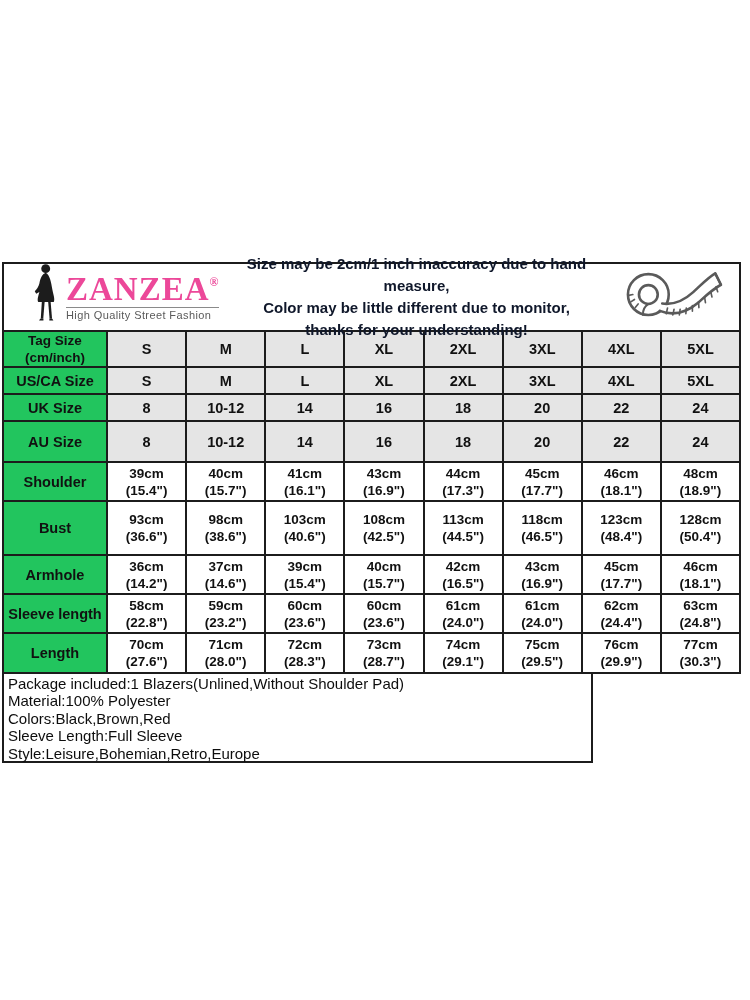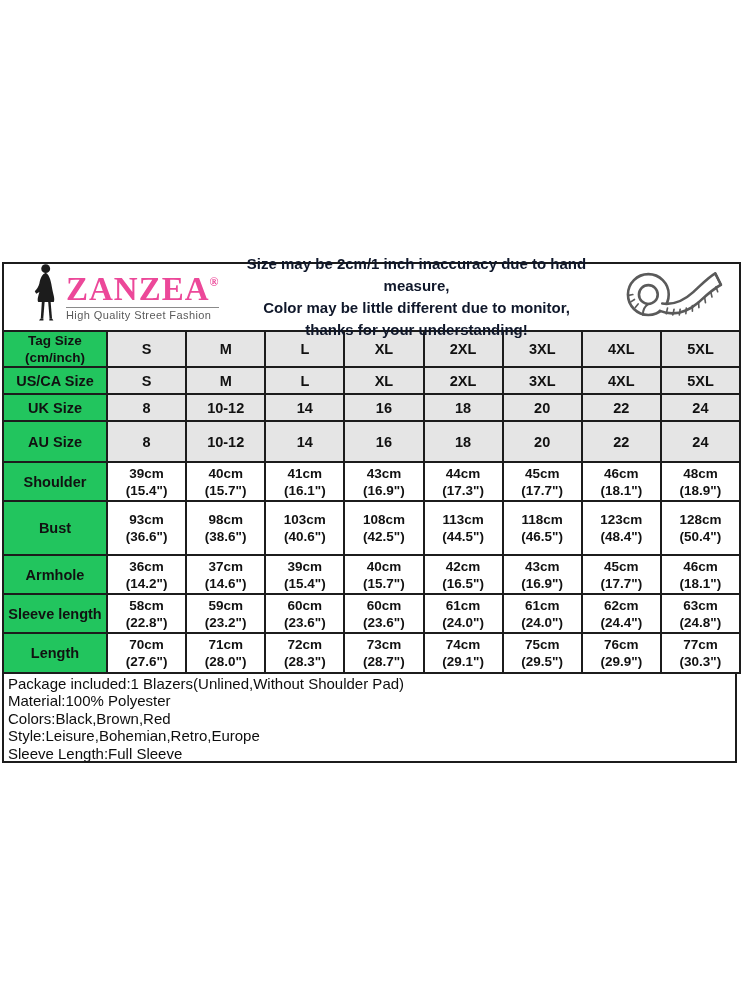--- a/index.html
+++ b/index.html
@@ -80,21 +80,21 @@
   }
   table.size td div{line-height:17px;font-size:13.5px;}
   table.size td div:only-child{line-height:normal;font-size:14.5px;}
   table.size td.lbl{background:#22c55e;}
   table.size td.shade{background:#e5e5e5;}
   
   .details{
     box-sizing:border-box;
     border:2px solid #1c1c1c;
     margin-top:-2px;
-    width:735px;
+    width:591px;
     height:91px;
     padding:1px 4px;
     background:#fff;
   }
   .details div{
     font-size:15px;
     line-height:17.4px;
     color:#0d0d0d;
     white-space:nowrap;
   }
@@ -469,18 +469,18 @@
               <div>(30.3")</div>
             </td>
           </tr>
         </tbody>
     </table>
 
     <div class="details">
         <div>Package included:1 Blazers(Unlined,Without Shoulder Pad)</div>
         <div>Material:100% Polyester</div>
         <div>Colors:Black,Brown,Red</div>
+        <div>Sleeve Length:Full Sleeve</div>
         <div>Style:Leisure,Bohemian,Retro,Europe</div>
-        <div>Sleeve Length:Full Sleeve</div>
       </div>
 
   </div>
 </div>
 
 </body></html>

